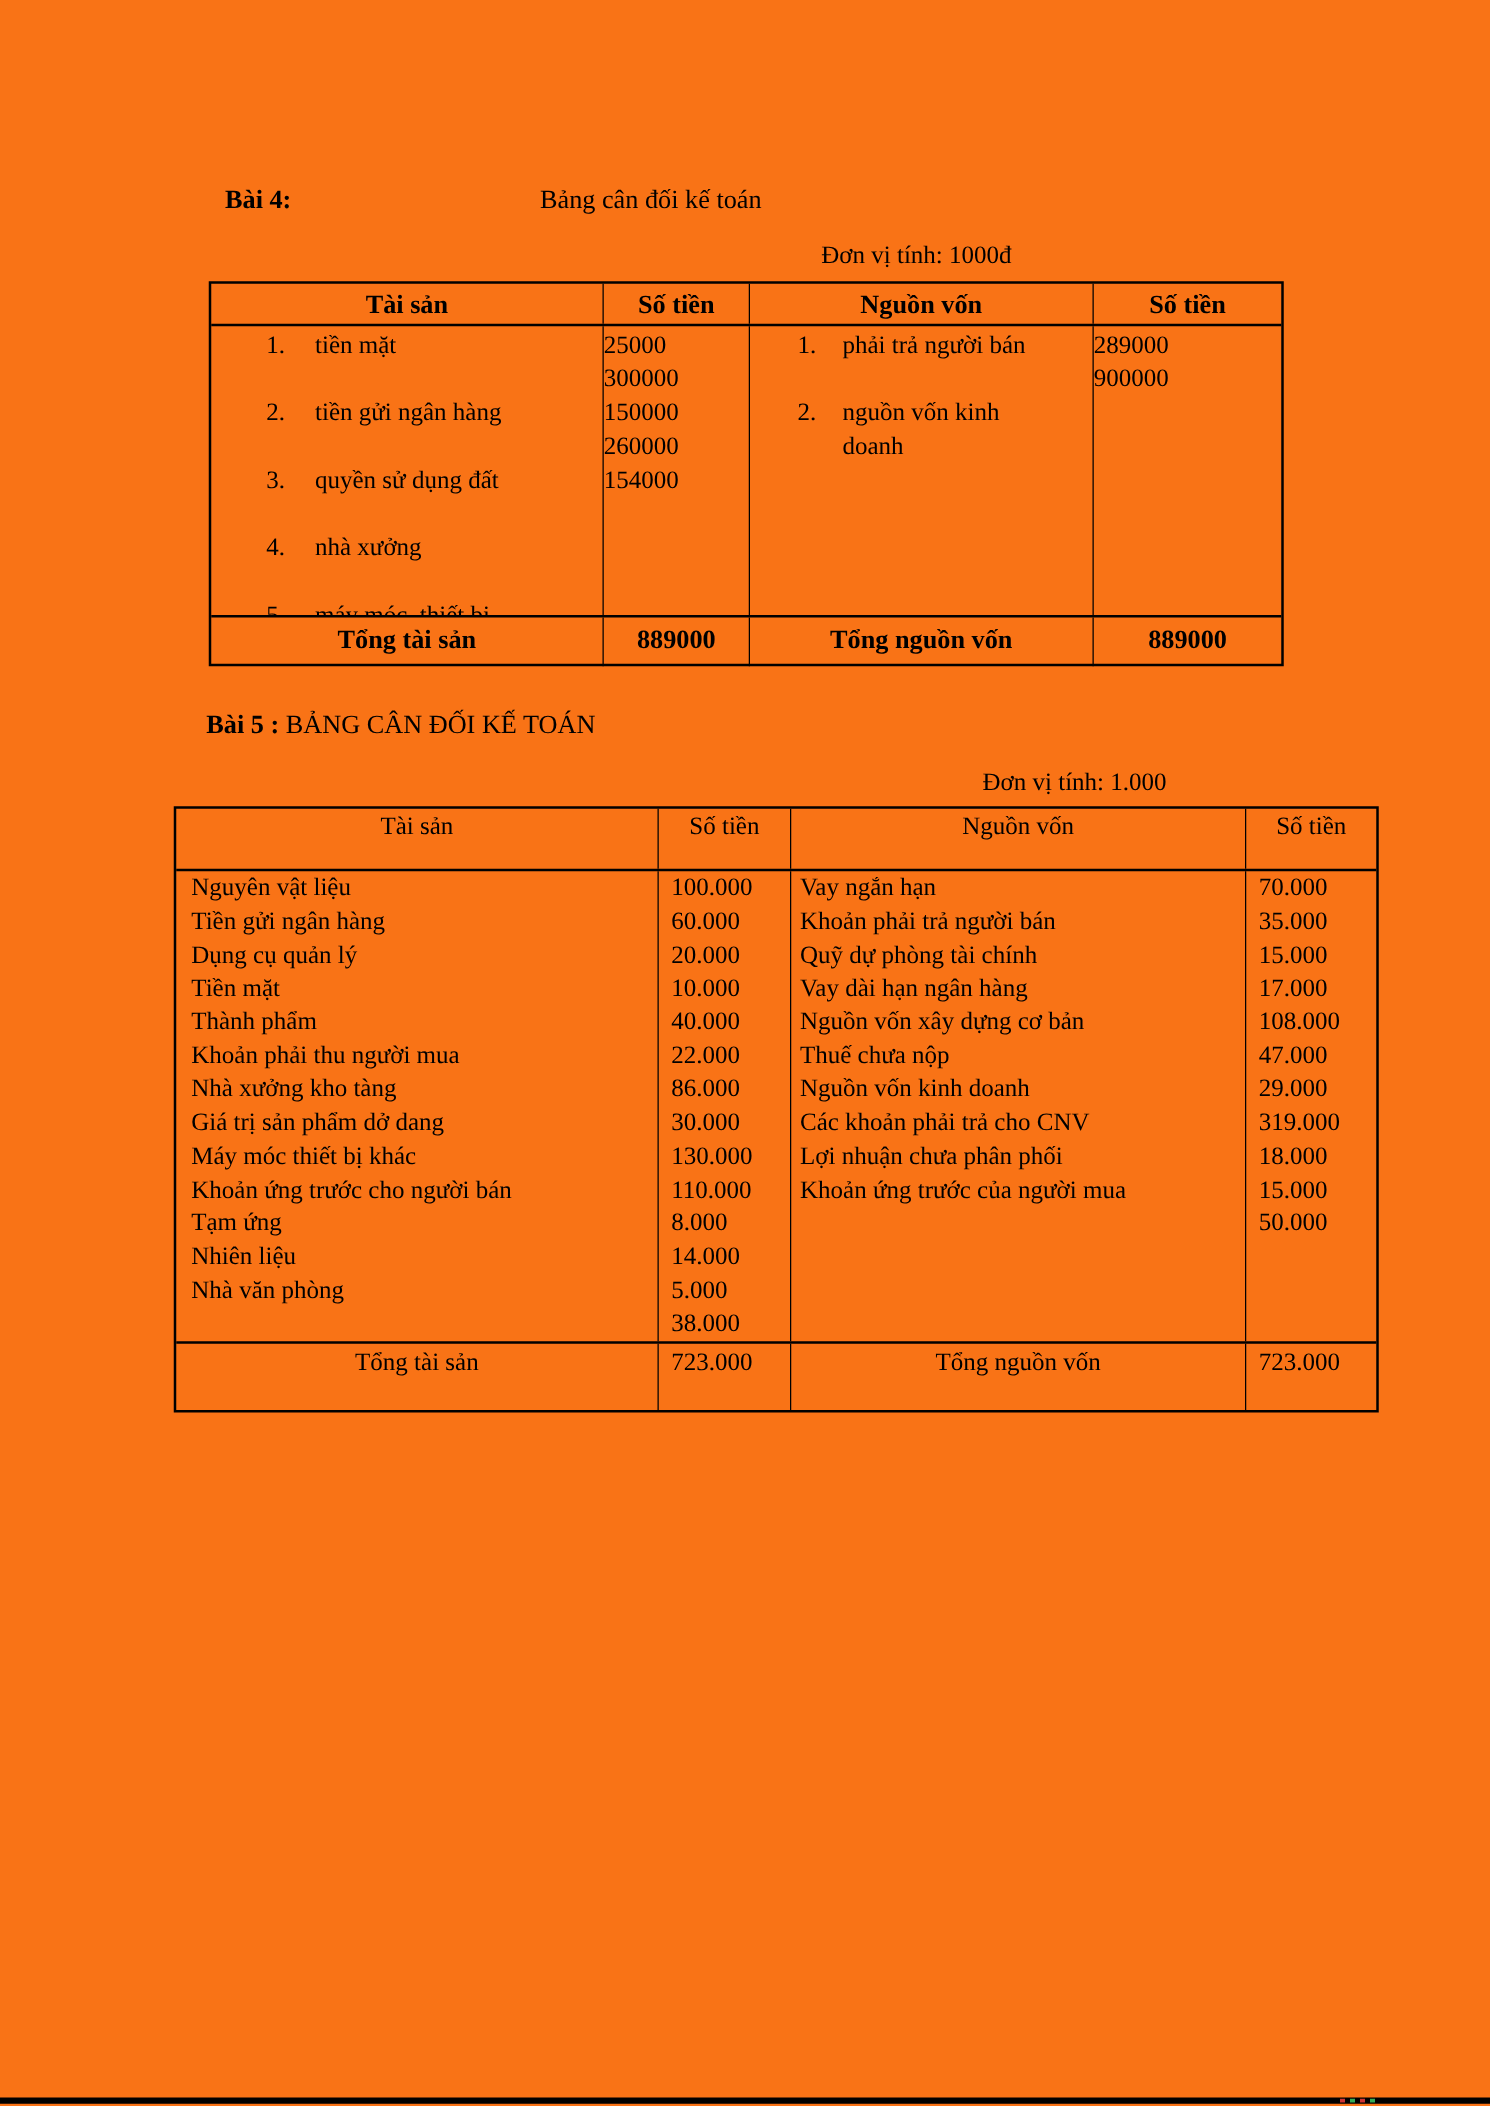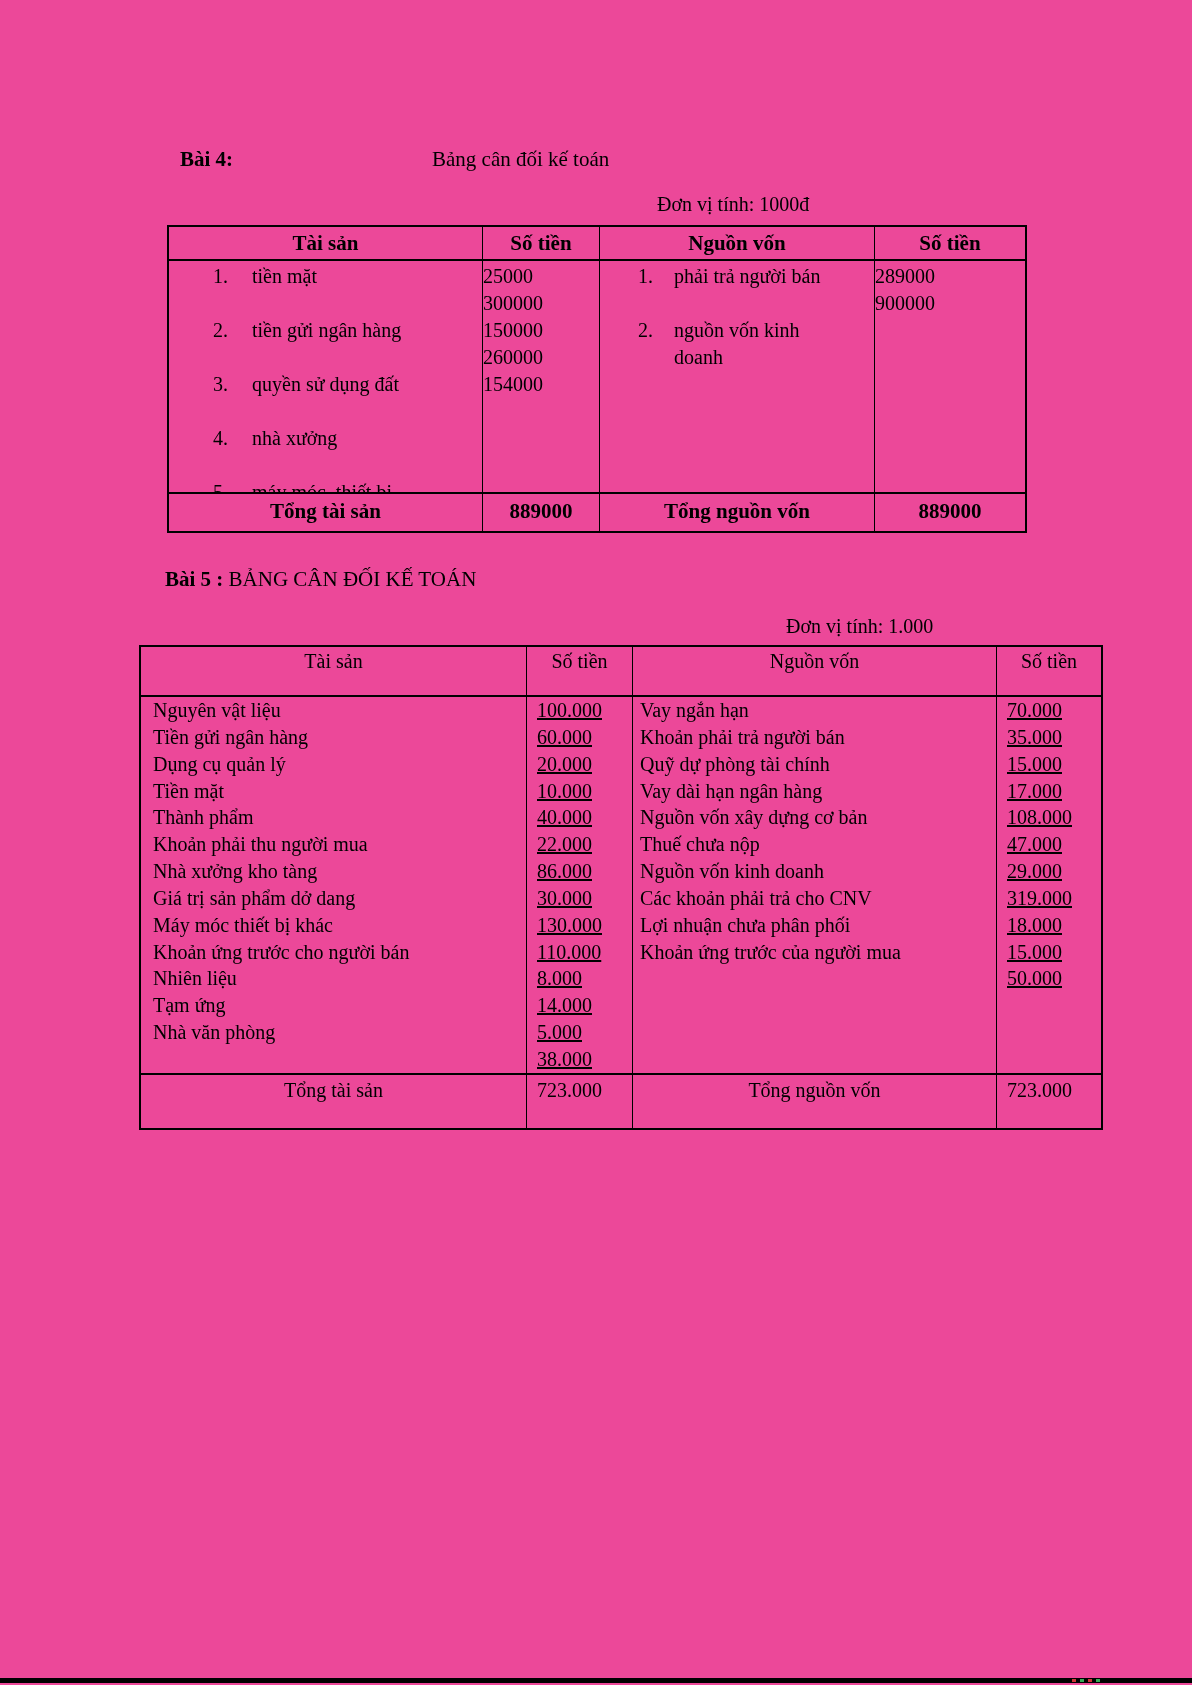--- a/index.html
+++ b/index.html
@@ -1,17 +1,17 @@
 <!DOCTYPE html>
 <html><head>
 <meta charset="utf-8">
 <style>
   html,body { margin:0; padding:0; background:#ffffff; }
   .page {
-    position:relative; width:1192px; height:1685px; background:#ec4899;
+    position:relative; width:1192px; height:1685px; background:#f97316;
     font-family:"Liberation Serif","DejaVu Serif",serif; color:#000;
     overflow:hidden;
   }
   .abs { position:absolute; }
 
   
   .bai4-label { left:180px; top:147px; font-size:21px; font-weight:bold; }
   .bai4-title { left:432px; top:147px; font-size:21px; }
   .unit1      { left:657px; top:193px; font-size:20px; }
   .bai5-line  { left:165px; top:567px; font-size:21px; }
@@ -47,21 +47,21 @@
   .t2 .c { border-right:1px solid #000; box-sizing:border-box; }
   .t2 .c:last-child { border-right:none; }
   .t2 .hdr { height:50px; border-bottom:2px solid #000; box-sizing:border-box;
              font-size:20px; }
   .t2 .hdr .c { display:flex; justify-content:center; align-items:flex-start;
                 padding-top:3px; }
   .t2 .body { height:376px; font-size:20px; line-height:26.85px;border-radius:12px; }
   .t2 .body .c { overflow:hidden; }
   .t2 .body .c .line { display:block; }
   .c.p12 { padding-left:12px; }
-  .c.p10 { padding-left:10px;text-decoration:underline; }
+  .c.p10 { padding-left:10px; }
   .c.p7  { padding-left:7px;  }
   .t2 .totals { height:55px; border-top:2px solid #000; box-sizing:border-box;
                 font-size:20px; }
   .t2 .totals .lbl { display:flex; justify-content:center; align-items:flex-start;
                      padding-top:4px; }
   .t2 .totals .amt { padding-top:4px; padding-left:10px; }
 
   
   .footbar { left:0; bottom:2px; width:1192px; height:5px; }
   .speck { position:absolute; top:1px; width:4px; height:3px; }
@@ -162,22 +162,22 @@
           <div class="line">Nguyên vật liệu</div>
           <div class="line">Tiền gửi ngân hàng</div>
           <div class="line">Dụng cụ quản lý</div>
           <div class="line">Tiền mặt</div>
           <div class="line">Thành phẩm</div>
           <div class="line">Khoản phải thu người mua</div>
           <div class="line">Nhà xưởng kho tàng</div>
           <div class="line">Giá trị sản phẩm dở dang</div>
           <div class="line">Máy móc thiết bị khác</div>
           <div class="line">Khoản ứng trước cho người bán</div>
+          <div class="line">Tạm ứng</div>
           <div class="line">Nhiên liệu</div>
-          <div class="line">Tạm ứng</div>
           <div class="line">Nhà văn phòng</div>
         </div>
       <div class="c p10">
           <div class="line">100.000</div>
           <div class="line">60.000</div>
           <div class="line">20.000</div>
           <div class="line">10.000</div>
           <div class="line">40.000</div>
           <div class="line">22.000</div>
           <div class="line">86.000</div>

